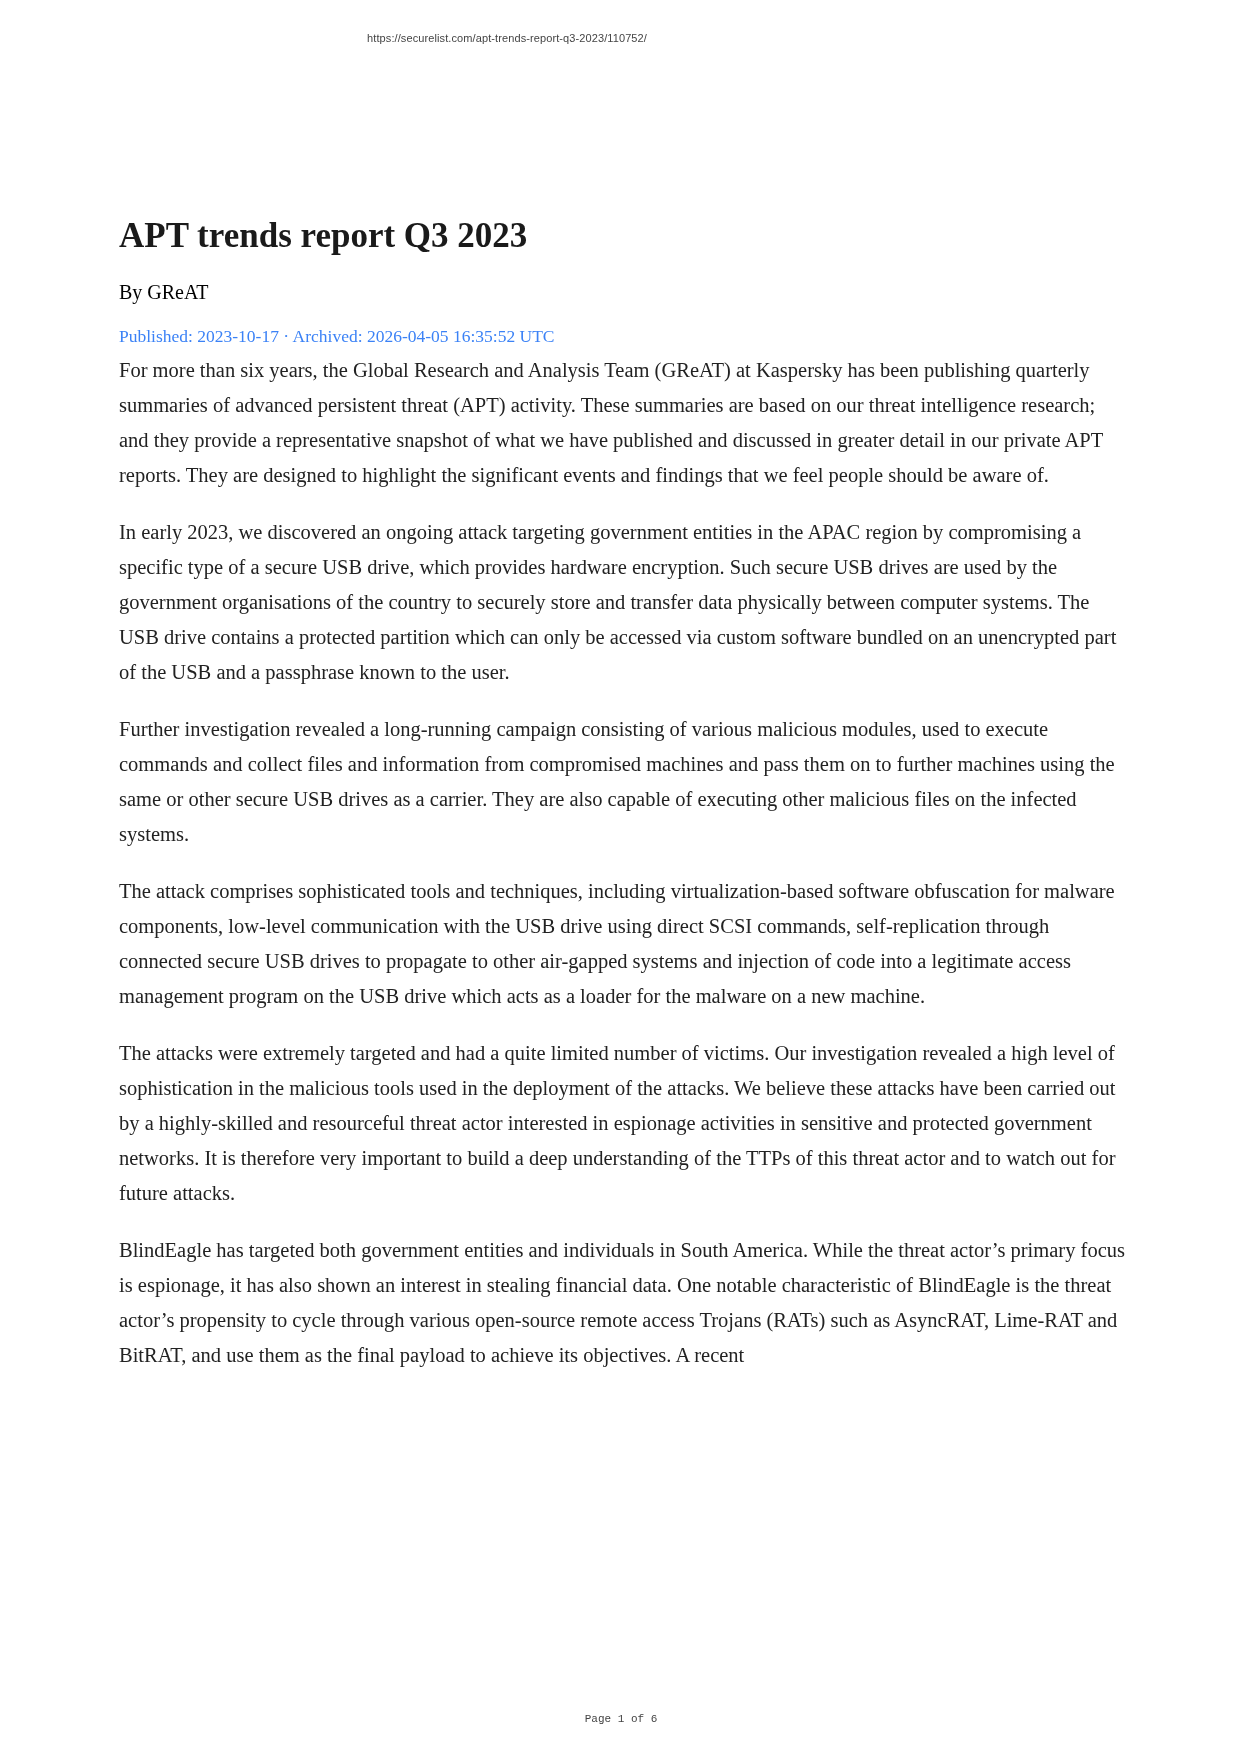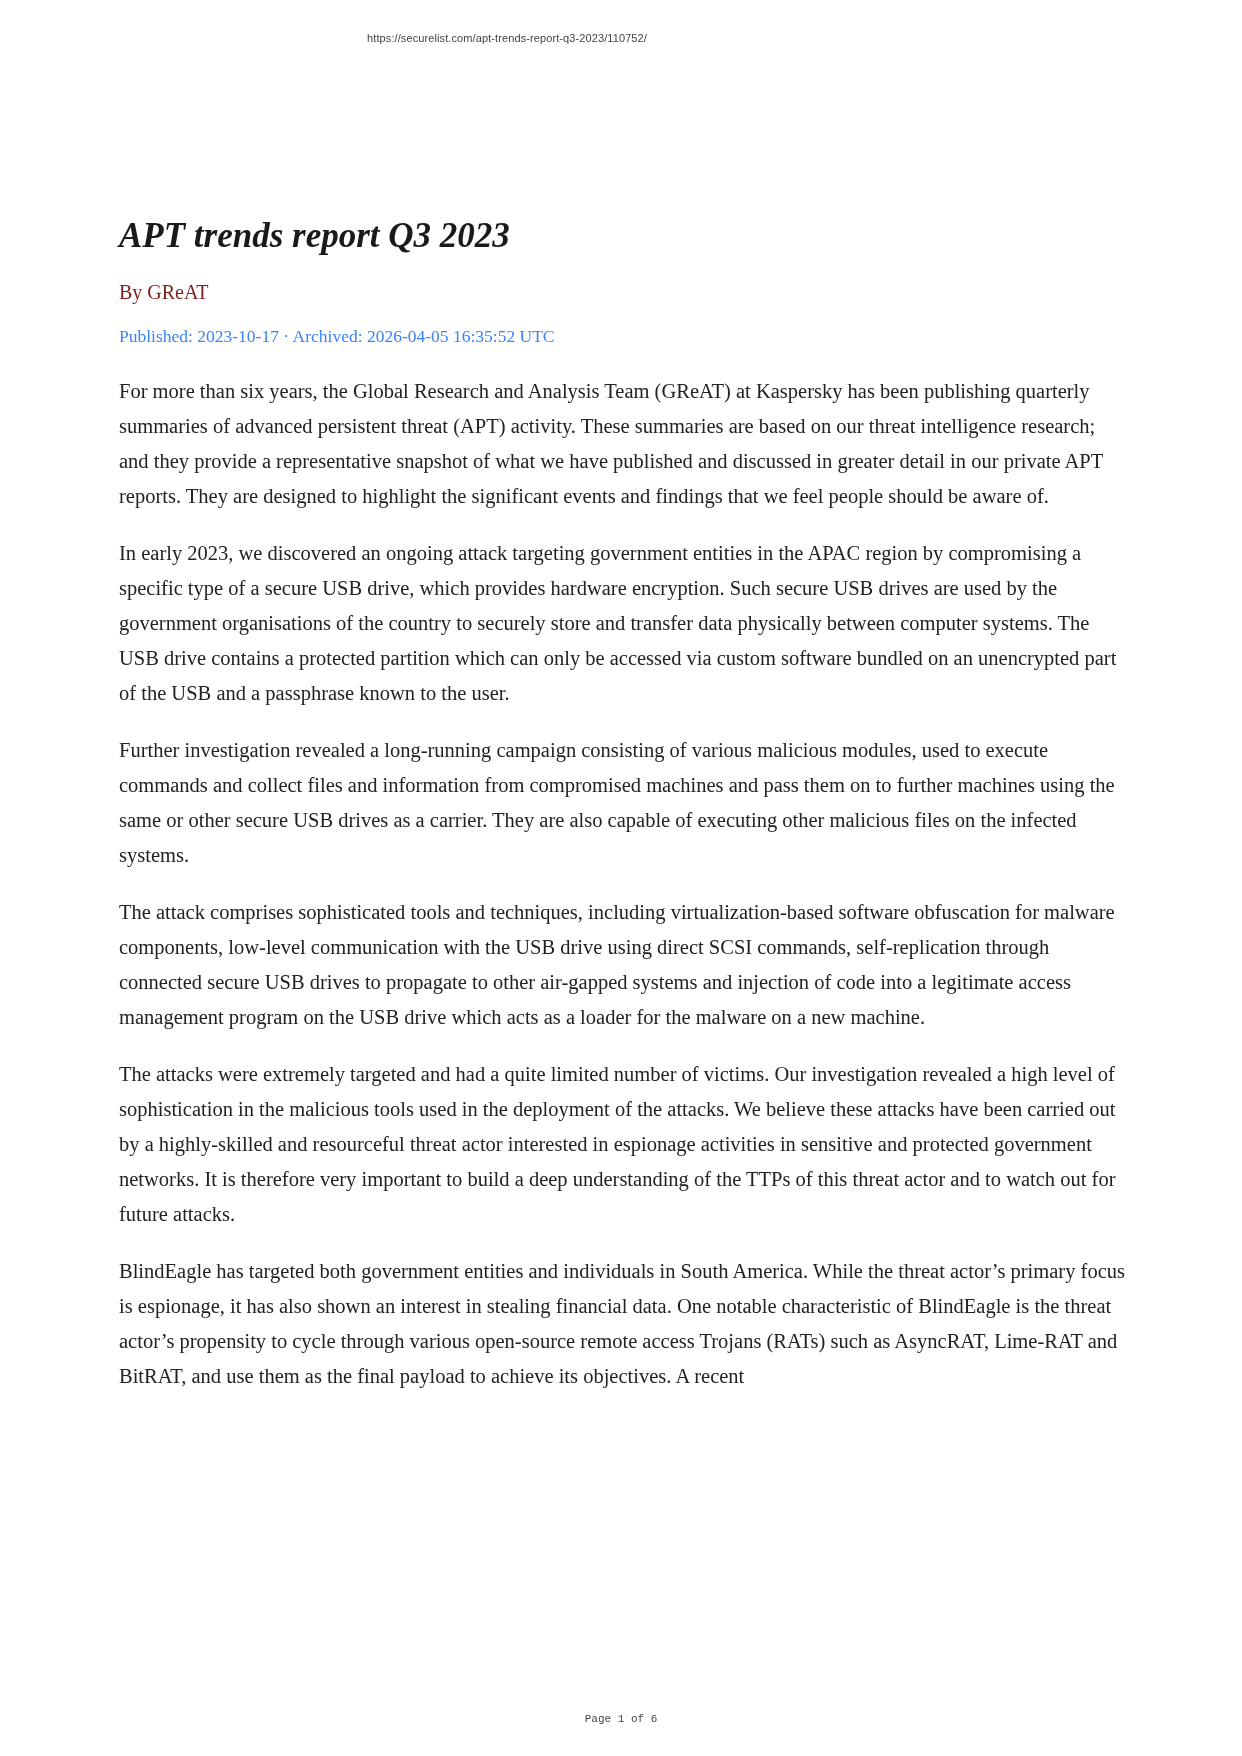--- a/index.html
+++ b/index.html
@@ -32,45 +32,44 @@
       top: 212px;
       width: 1010px;
     }
     .title {
       font-family: "Liberation Serif", serif;
       font-weight: bold;
       font-size: 35px;
       line-height: 48px;
       margin: 0;
       color: #1a1a1a;
-      font-style: italic;
     }
     .byline {
       margin: 18px 0 0 0;
       font-size: 20px;
       line-height: 28px;
-      color: #7f1d1d;
+      color: #000000;
     }
     .meta {
       margin: 18px 0 0 0;
       font-size: 17.5px;
       line-height: 24px;
       color: #3b82f6;
     }
     .body-para {
       margin: 16px 0 0 0;
       font-size: 20.5px;
       line-height: 35px;
       color: #222222;
     }
     .body-para + .body-para {
       margin-top: 22px;
     }
     .meta + .body-para {
-      margin-top: 26px;
+      margin-top: 5px;
     }
     .email-link {
       color: #1a0dab;
       text-decoration: underline;
       cursor: pointer;
     }
     .page-footer {
       position: absolute;
       top: 1713px;
       left: 0;

